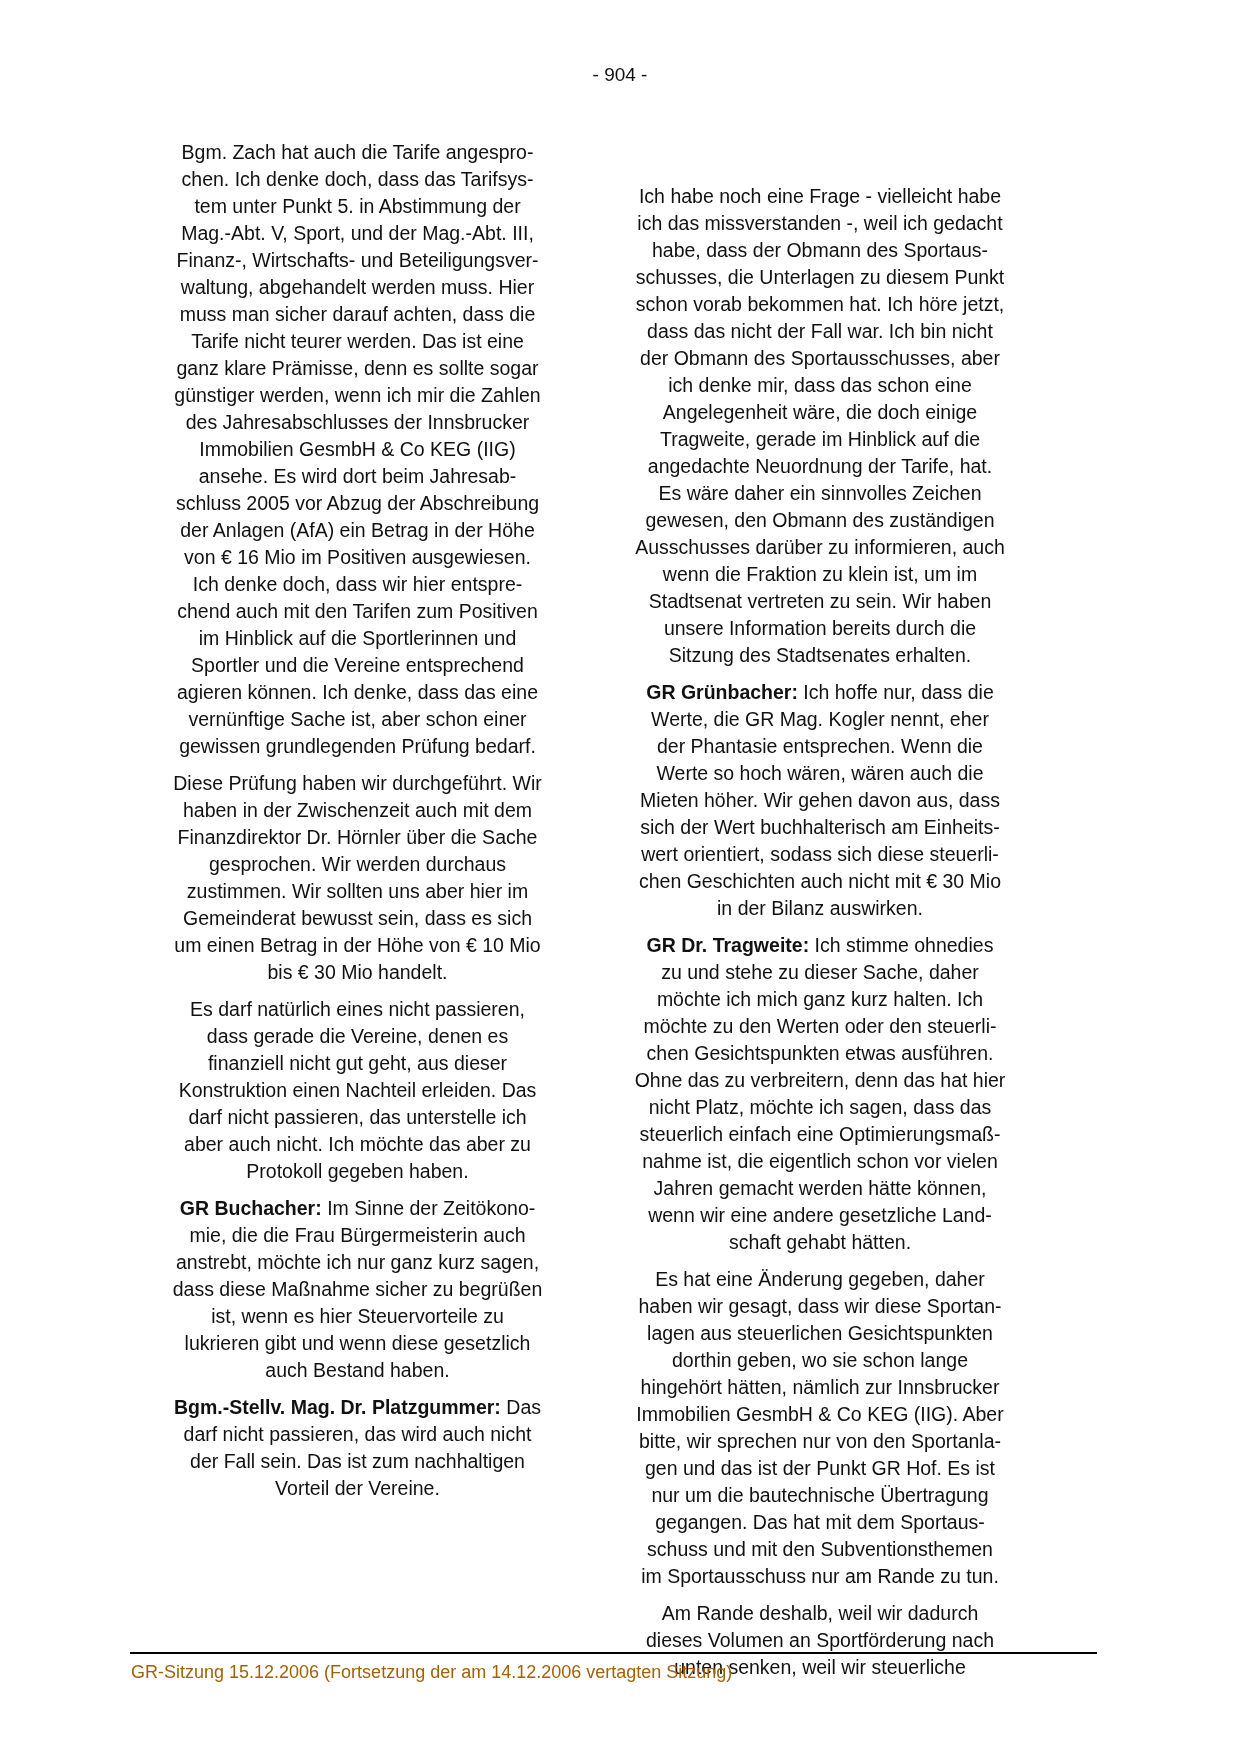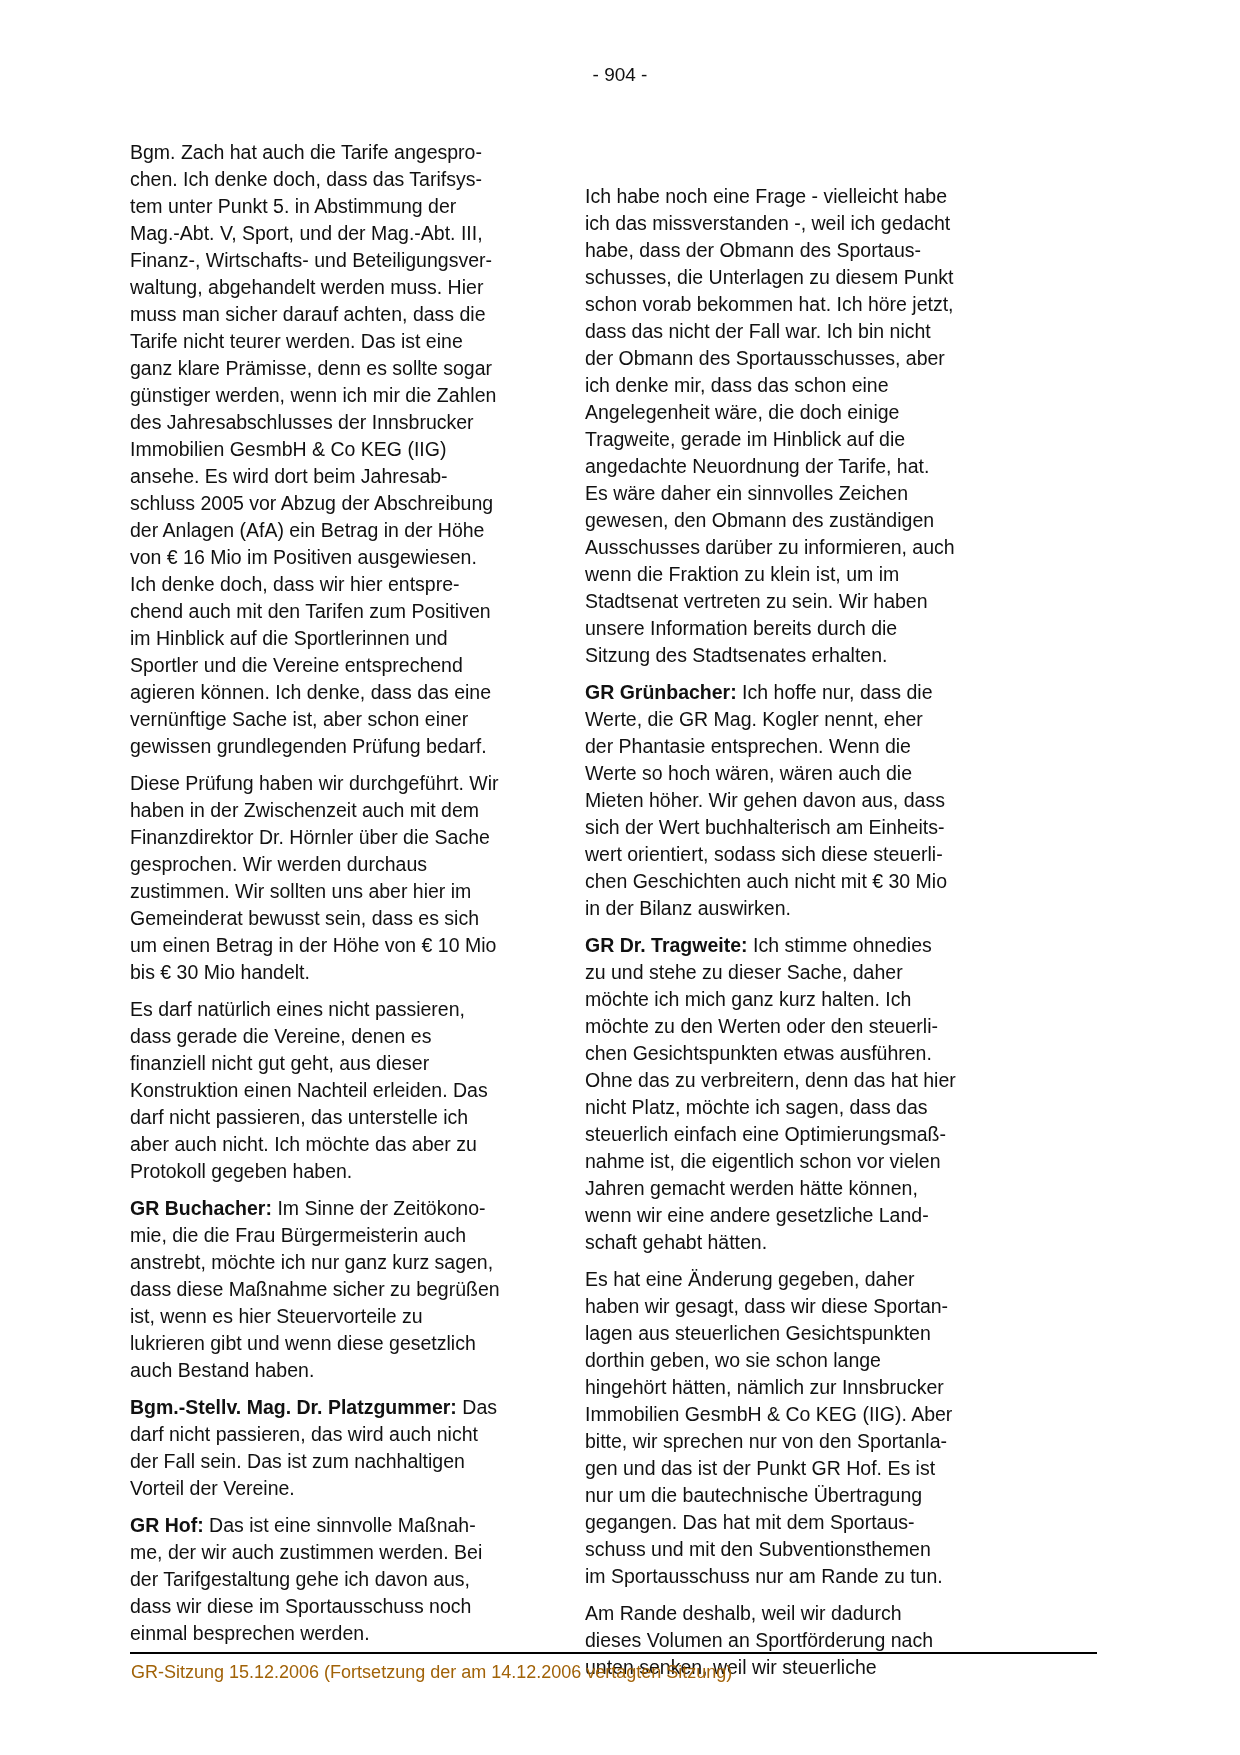--- a/index.html
+++ b/index.html
@@ -27,20 +27,21 @@
     position: absolute;
     top: 139px;
     font-size: 19.5px;
     line-height: 27px;
   }
   .col-left  { left: 130px; width: 455px; }
   .col-right { left: 585px; width: 470px; margin-top: 44px; }
   .para {
     margin: 0 0 10px 0;
     white-space: pre;   
+    text-align: center;
   }
   .para b { font-weight: bold; }
   .footer-rule {
     position: absolute;
     left: 130px;
     top: 1652px;
     width: 967px;
     height: 0;
     border-top: 2px solid #000000;
   }
@@ -102,25 +103,20 @@
 mie, die die Frau Bürgermeisterin auch
 anstrebt, möchte ich nur ganz kurz sagen,
 dass diese Maßnahme sicher zu begrüßen
 ist, wenn es hier Steuervorteile zu
 lukrieren gibt und wenn diese gesetzlich
 auch Bestand haben.</span></p>
       <p class="para"><b>Bgm.-Stellv. Mag. Dr. Platzgummer:</b> <span>Das
 darf nicht passieren, das wird auch nicht
 der Fall sein. Das ist zum nachhaltigen
 Vorteil der Vereine.</span></p>
-      <p class="para"><b>GR Hof:</b> <span>Das ist eine sinnvolle Maßnah-
-me, der wir auch zustimmen werden. Bei
-der Tarifgestaltung gehe ich davon aus,
-dass wir diese im Sportausschuss noch
-einmal besprechen werden.</span></p>
     </div>
 
   <div class="col col-right">
       <p class="para"><span>Ich habe noch eine Frage - vielleicht habe
 ich das missverstanden -, weil ich gedacht
 habe, dass der Obmann des Sportaus-
 schusses, die Unterlagen zu diesem Punkt
 schon vorab bekommen hat. Ich höre jetzt,
 dass das nicht der Fall war. Ich bin nicht
 der Obmann des Sportausschusses, aber

